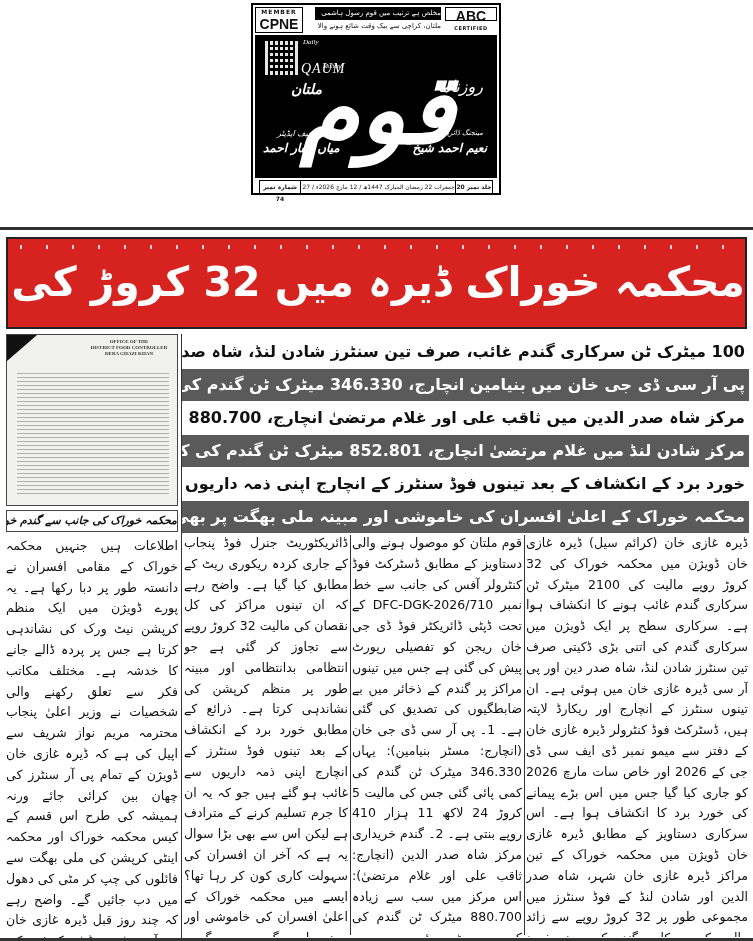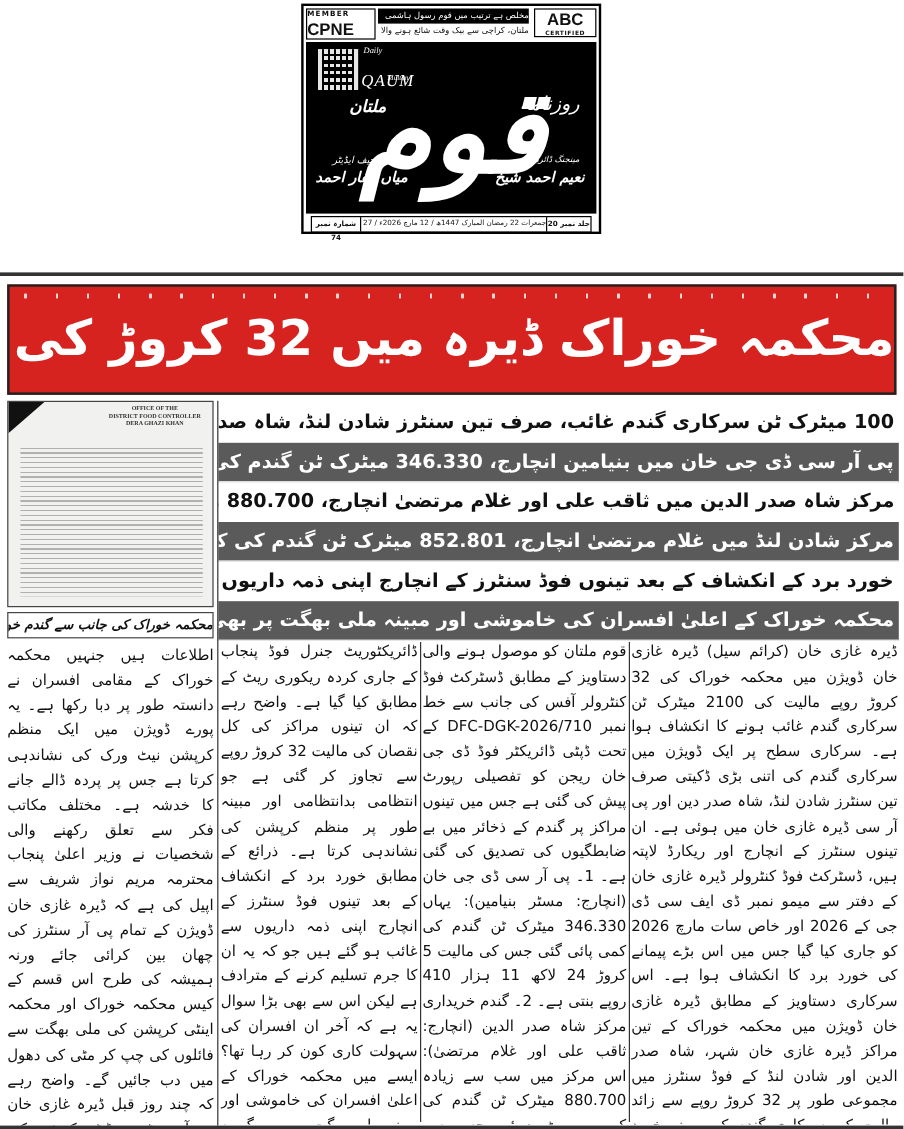--- a/index.html
+++ b/index.html
@@ -1,23 +1,23 @@
 <!DOCTYPE html>
 <html><head>
 <meta charset="utf-8">
 <style>
   html,body{margin:0;padding:0;background:#fff;}
   body{width:753px;height:941px;position:relative;overflow:hidden;font-family:"DejaVu Sans",sans-serif;color:#111;}
   
   .masthead{position:absolute;left:251px;top:3px;width:250px;height:192px;border:2px solid #000;background:#fff;box-sizing:border-box;}
   .mh-top{position:absolute;left:2px;top:2px;right:2px;height:26px;}
-  .cpne{position:absolute;left:0;top:0;width:58px;height:26px;border:1px solid #000;box-sizing:border-box;}
+  .cpne{position:absolute;left:0;top:0;width:48px;height:26px;border:1px solid #000;box-sizing:border-box;text-align:center;}
   .cpne .m{font-size:6px;letter-spacing:1px;font-weight:bold;line-height:8px;display:block;}
   .cpne .c{font-size:14px;font-weight:bold;line-height:16px;display:block;font-family:"Liberation Sans",sans-serif;}
-  .abc{position:absolute;right:0;top:0;width:52px;height:24px;border:1px solid #000;box-sizing:border-box;text-align:center;}
+  .abc{position:absolute;right:0;top:0;width:52px;height:14px;border:1px solid #000;box-sizing:border-box;text-align:center;}
   .abc .a{font-size:14px;font-weight:bold;line-height:17px;display:block;font-family:"Liberation Sans",sans-serif;}
   .abc .ce{font-size:5px;font-weight:bold;line-height:6px;display:block;letter-spacing:.5px;}
   .tag{position:absolute;left:60px;right:56px;top:0;height:26px;font-size:7px;line-height:13px;text-align:center;direction:rtl;overflow:hidden;}
   .tag span{display:block;white-space:nowrap;padding-left:15px;}
   .tag .t1{background:#000;color:#fff;}
   .mh-black{position:absolute;left:2px;top:30px;right:2px;height:143px;background:#000;color:#fff;font-style:italic;}
   .qr{position:absolute;left:10px;top:6px;width:34px;height:34px;background:
      repeating-linear-gradient(90deg,#fff 0 3px,#000 3px 5px),#fff;opacity:.9;}
   .qr::before{content:"";position:absolute;inset:4px;background:repeating-linear-gradient(0deg,#000 0 3px,transparent 3px 6px);}
   .daily{position:absolute;left:48px;top:3px;font-family:"Liberation Serif",serif;font-size:7px;line-height:8px;}

